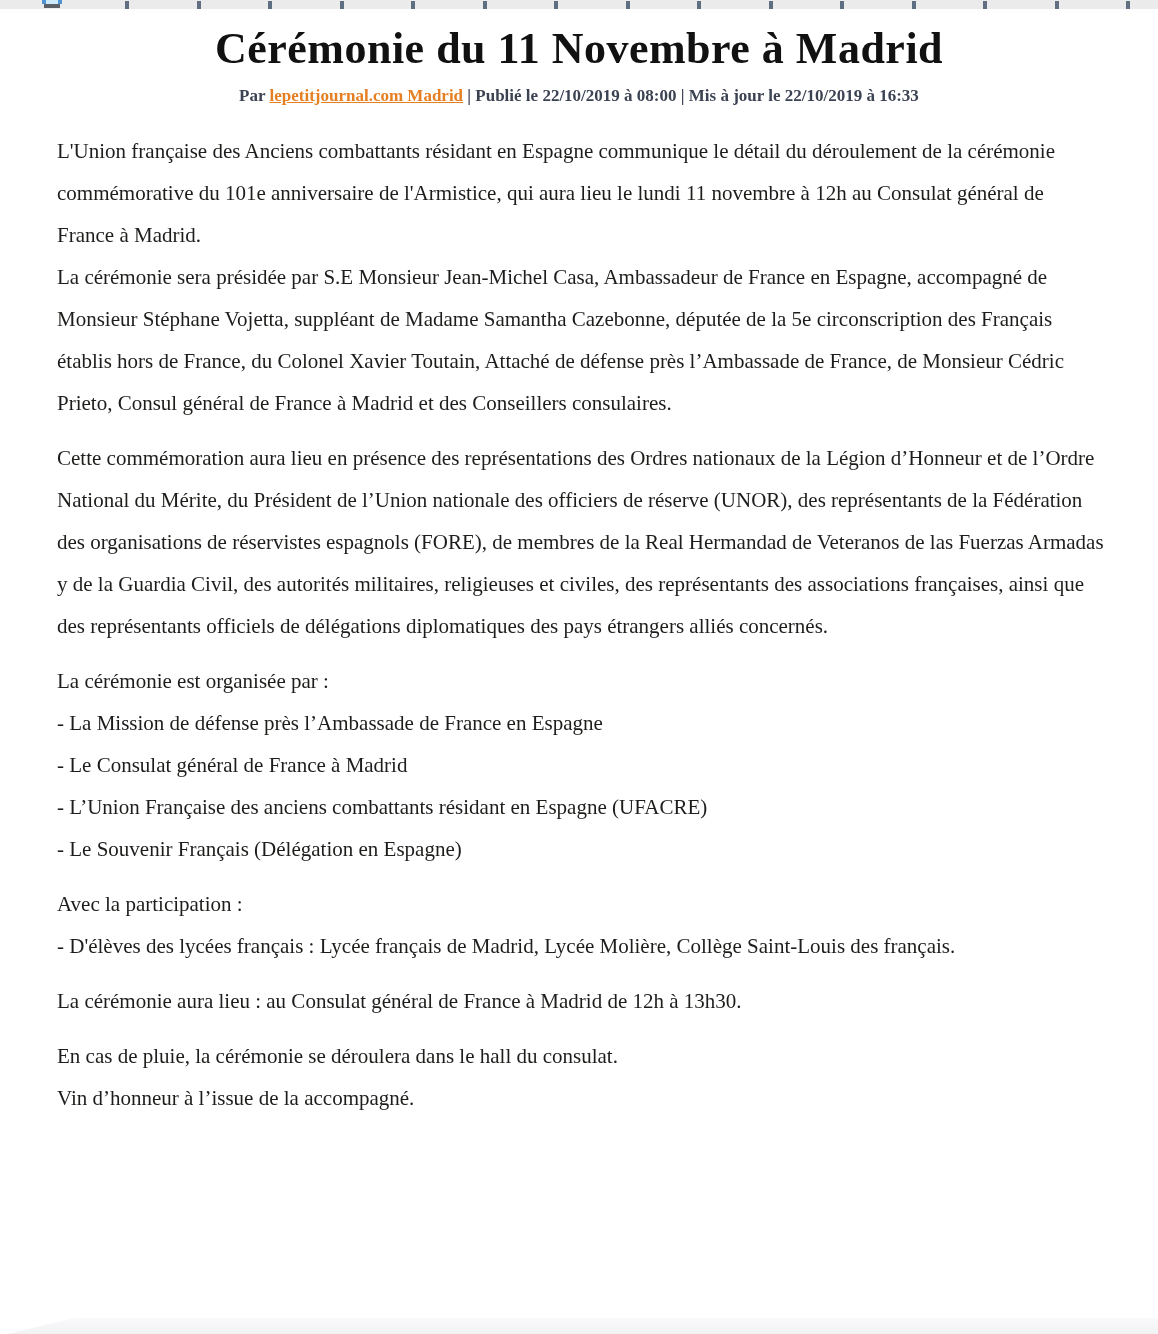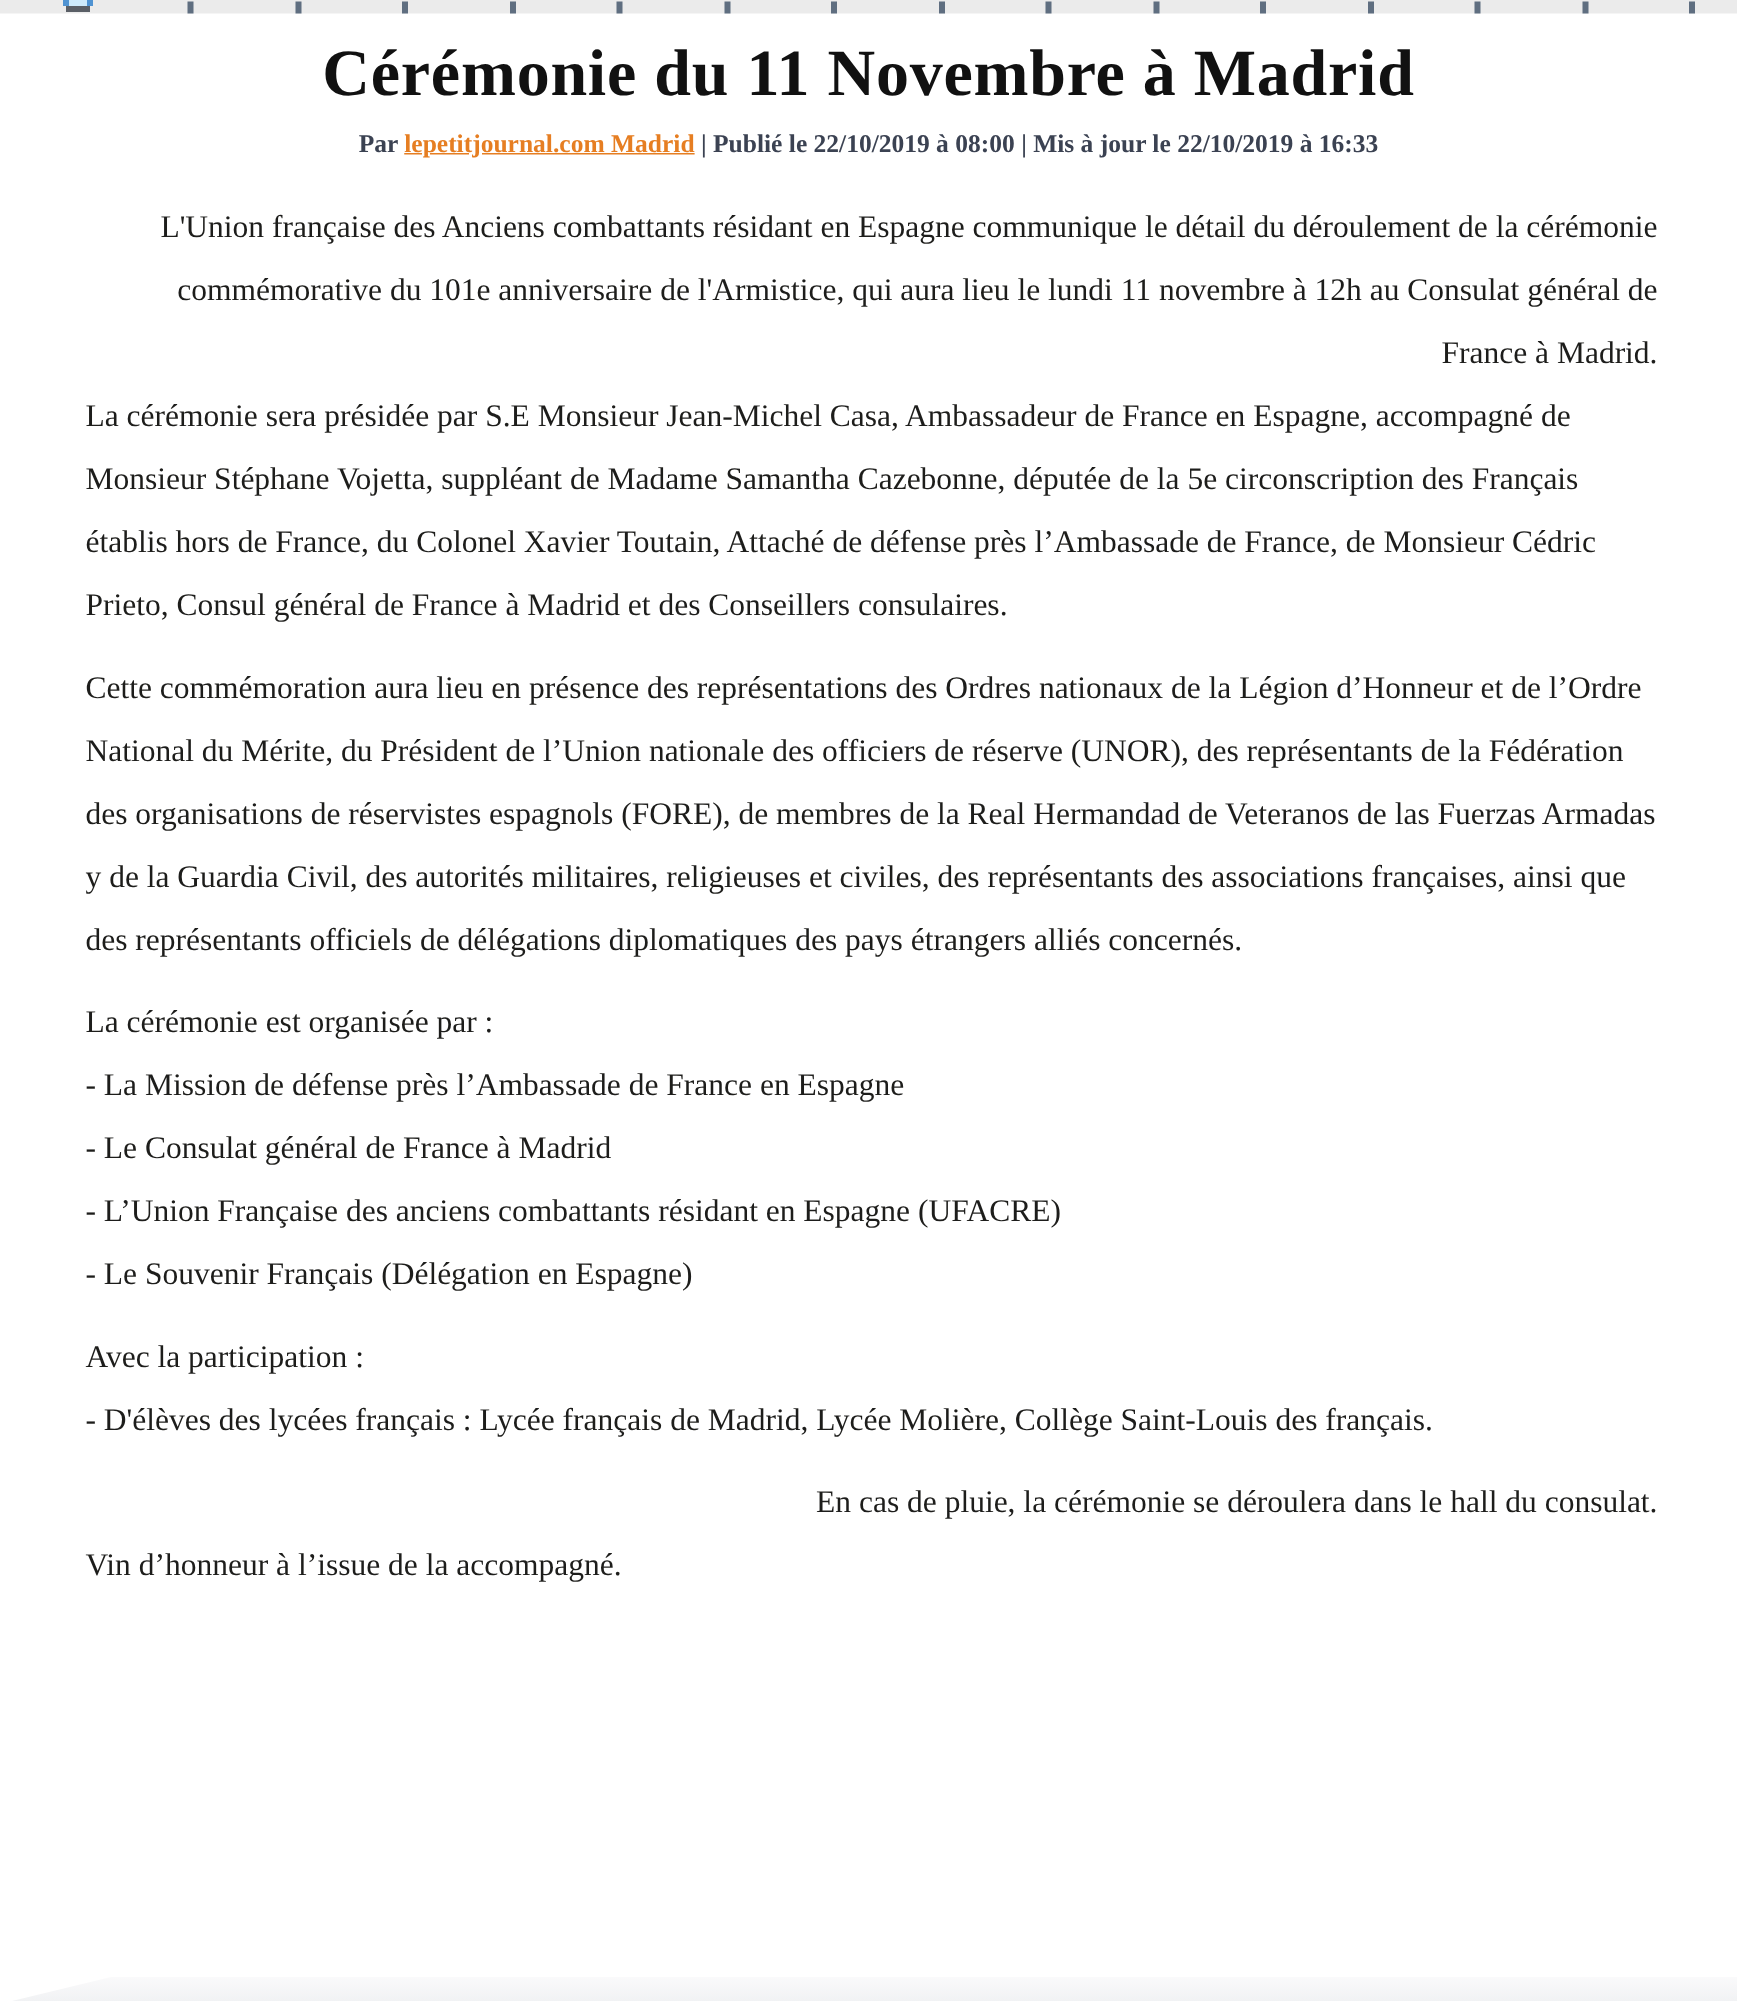--- a/index.html
+++ b/index.html
@@ -33,21 +33,21 @@
     font-size:17px;font-weight:700;color:var(--byline-text);
   }
   .byline a{color:var(--link-orange);text-decoration:underline;cursor:pointer;}
   .byline .sep{white-space:pre;}
 
   .article-body{
     margin:24px 53px 0 57px;width:1048px;
     font-size:21px;line-height:42px;color:var(--body-text);
   }
   .article-body p{margin:0 0 13px 0;}
-  .article-body p.tight{margin-bottom:0;text-align:right;}
+  .article-body p.tight{margin-bottom:0;}
   .block p{margin:0;}
   .block{margin:0 0 13px 0;}
 
   
   .bottom-band{
     position:absolute;left:0;bottom:0;width:1158px;height:16px;
     background:linear-gradient(#fafafb,#f1f2f4);
     clip-path:polygon(74px 0, 100% 0, 100% 100%, 8px 100%);
   }
 </style>
@@ -99,18 +99,19 @@
       <p>- Le Consulat général de France à Madrid</p>
       <p>- L’Union Française des anciens combattants résidant en Espagne (UFACRE)</p>
       <p>- Le Souvenir Français (Délégation en Espagne)</p>
     </div>
 
     <div class="block">
       <p>Avec la participation :</p>
       <p>- D'élèves des lycées français : Lycée français de Madrid, Lycée Molière, Collège Saint-Louis des français.</p>
     </div>
 
+    <p>La cérémonie aura lieu : au Consulat général de France à Madrid de 12h à 13h30.</p>
     <p class="tight">En cas de pluie, la cérémonie se déroulera dans le hall du consulat.</p>
     <p>Vin d’honneur à l’issue de la accompagné.</p>
   </div>
 </div>
 
 <div class="bottom-band"></div>
 
 </body></html>

